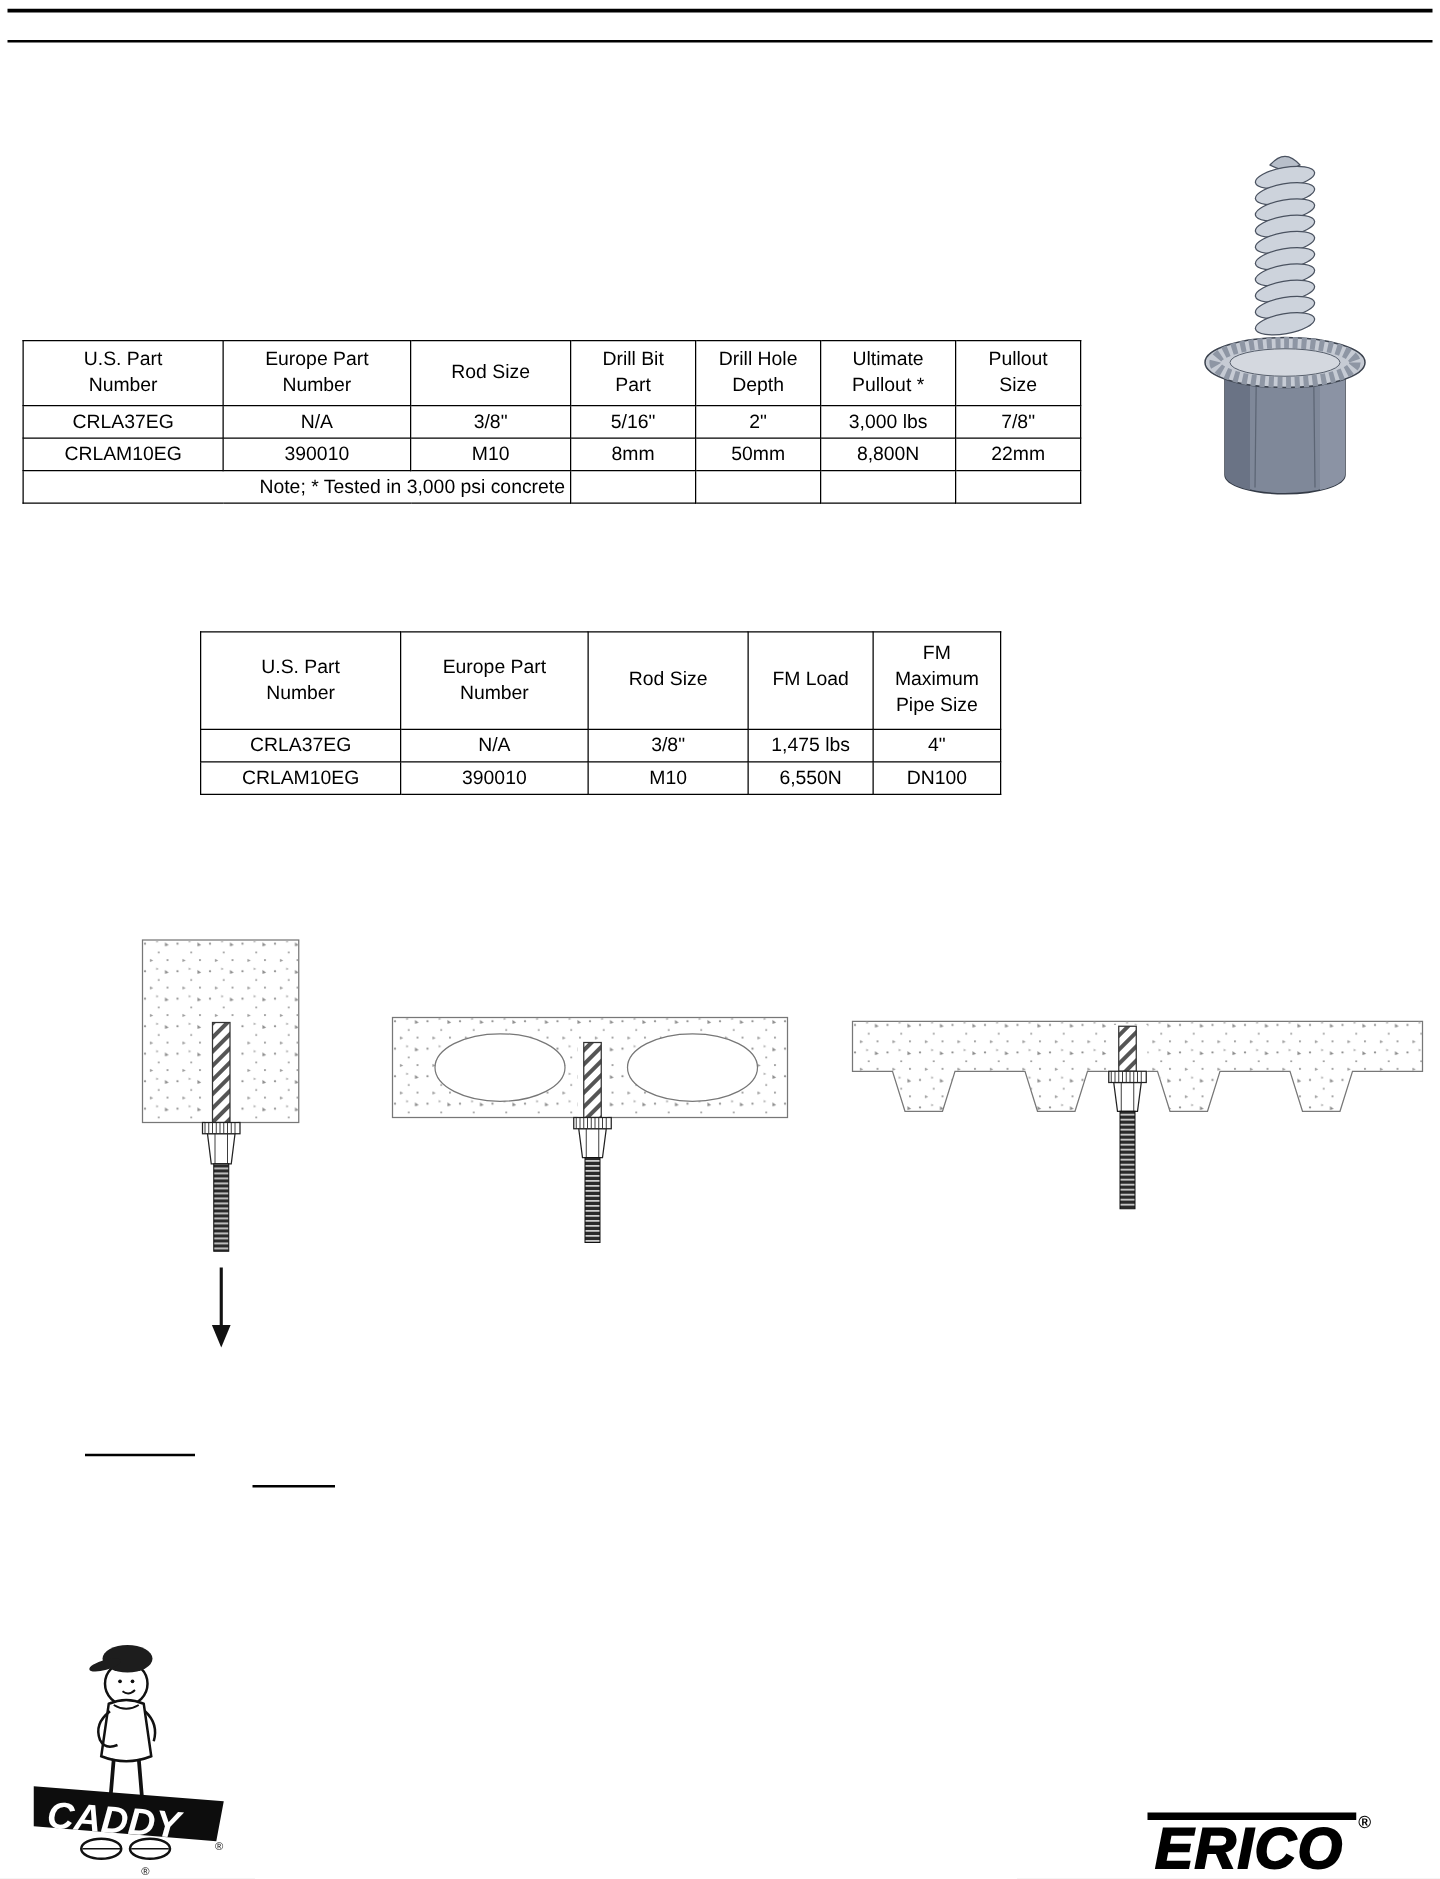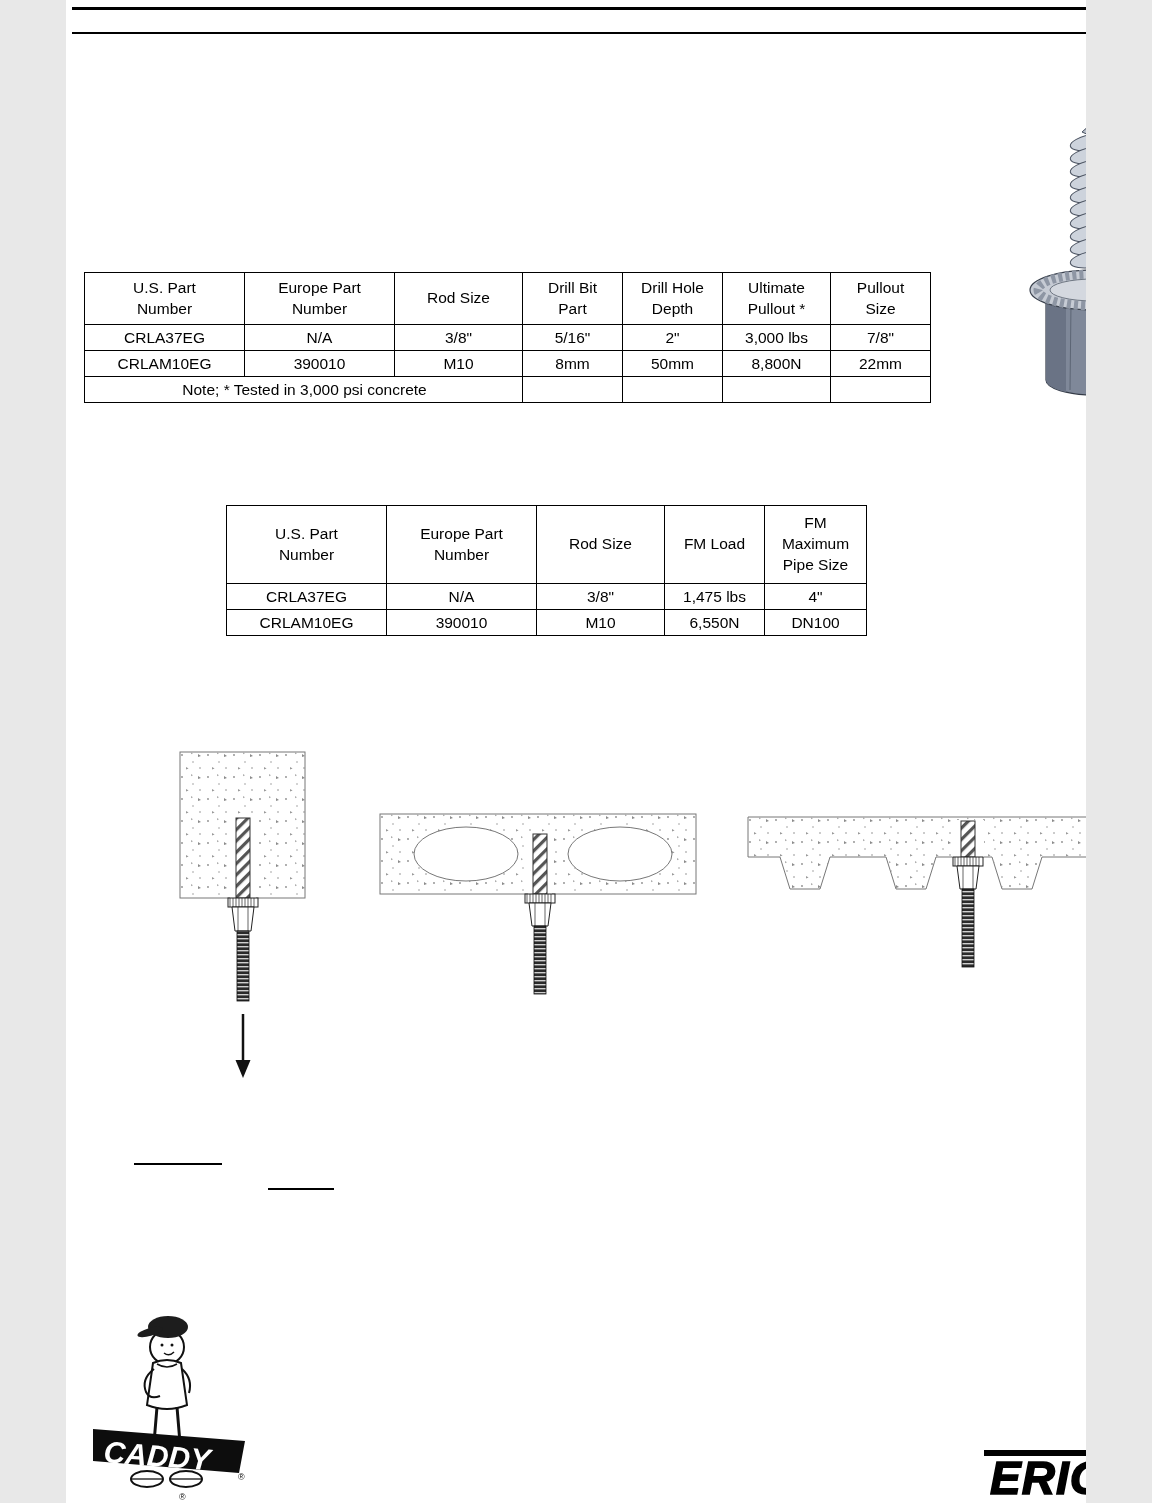--- a/index.html
+++ b/index.html
@@ -1,27 +1,27 @@
 <!DOCTYPE html>
 <html><head>
 <meta charset="utf-8">
 <style>
   * { box-sizing: border-box; }
   html,body { margin:0; padding:0; background:#e8e8e8; }
   body { font-family:"Liberation Sans", sans-serif; }
-  .page { position:relative; width:1020px; height:1503px; background:#ffffff; overflow:hidden; margin:0 auto; }
+  .page { position:relative; width:1152px; height:1503px; background:#ffffff; overflow:hidden; margin:0 auto; }
   .rule { position:absolute; background:#000; }
   #top-rule-1 { left:6px; top:7px; width:1140px; height:3px; }
   #top-rule-2 { left:6px; top:32px; width:1140px; height:2px; }
 
   table.spec { position:absolute; border-collapse:collapse; table-layout:fixed; font-size:15.5px; color:#000; background:#fff; }
   table.spec th, table.spec td { border:1.5px solid #000; text-align:center; padding:2px 4px; font-weight:normal; overflow:hidden; }
   table.spec th { white-space:pre-line; line-height:1.35; vertical-align:middle; }
   table.spec td { height:26px; vertical-align:middle;margin-left:30px; }
-  table.spec td.note-cell { text-align:center; padding-left:6px; }
+  table.spec td.note-cell { text-align:right; padding-left:6px; }
   #table1 { left:18px; top:272px; width:846px; }
   #table1 th { height:52px; }
   #table2 { left:160px; top:505px; width:640px; }
   #table2 th { height:78px; }
 
   .fig { position:absolute; }
   .blank-line { position:absolute; border-bottom:2px solid #000; }
   #blank-1 { left:68px; top:1155px; width:88px; height:10px; }
   #blank-2 { left:202px; top:1180px; width:66px; height:10px; }
 

